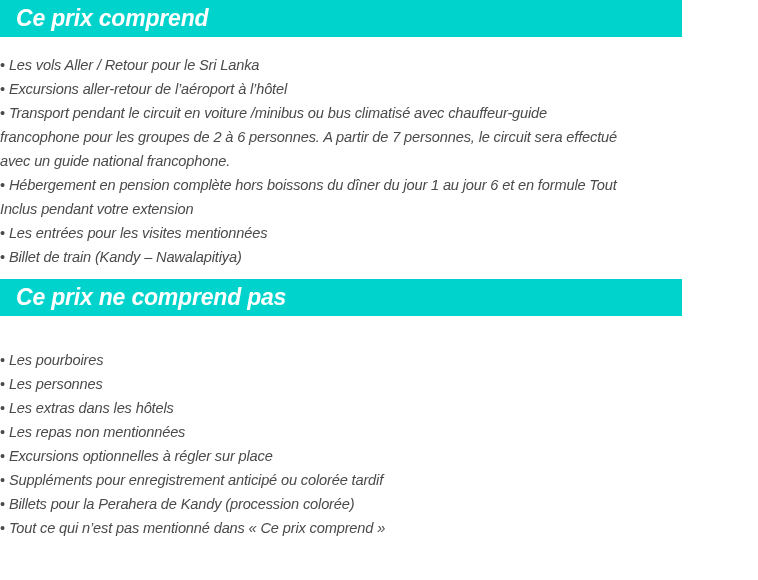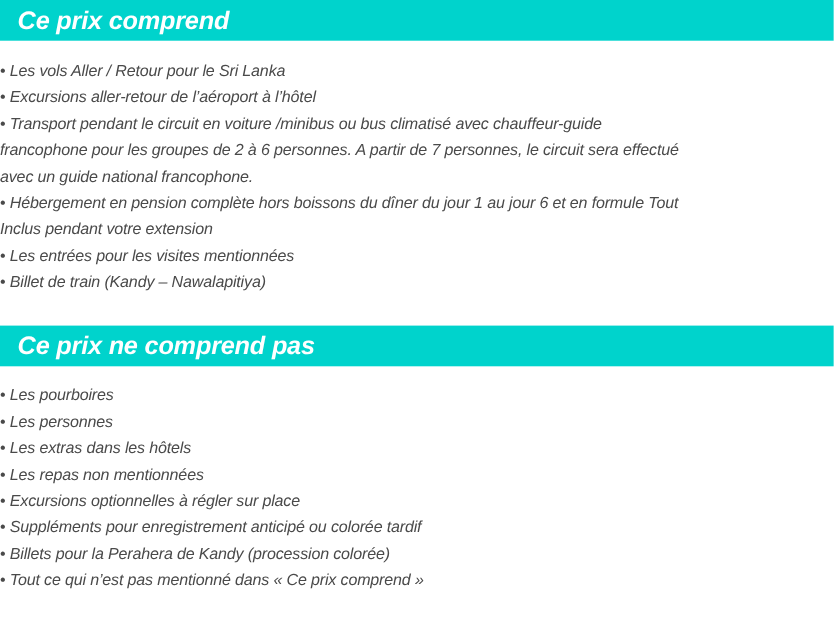--- a/index.html
+++ b/index.html
@@ -10,37 +10,37 @@
       height: 580px;
       overflow: hidden;
     }
     body {
       font-family: "Liberation Sans", sans-serif;
       position: relative;
     }
     .section-header {
       position: absolute;
       left: 0;
-      width: 758px;
+      width: 682px;
       height: 37px;
       background: #00d3cc;
       box-sizing: border-box;
       padding-left: 16px;
     }
     .section-header h2 {
       margin: 0;
       color: #ffffff;
       font-style: italic;
       font-weight: bold;
       font-size: 23px;
       line-height: 37px;
       letter-spacing: -0.2px;
     }
     #header-1 { top: 0; }
-    #header-2 { top: 296px; }
+    #header-2 { top: 279px; }
     .item-list {
       position: absolute;
       left: 0;
       width: 630px;
       margin: 0;
       padding: 0;
       list-style: none;
     }
     #list-1 { top: 53px; }
     #list-2 { top: 348px; }

